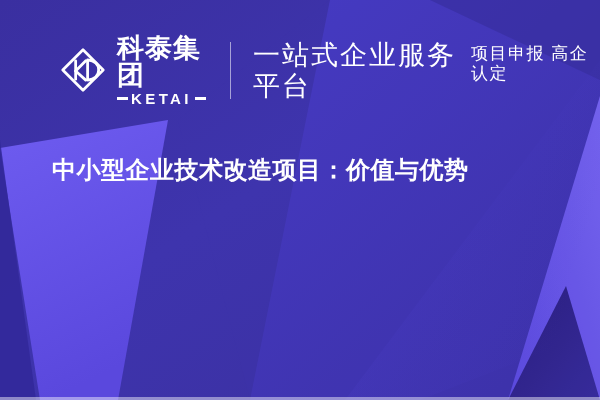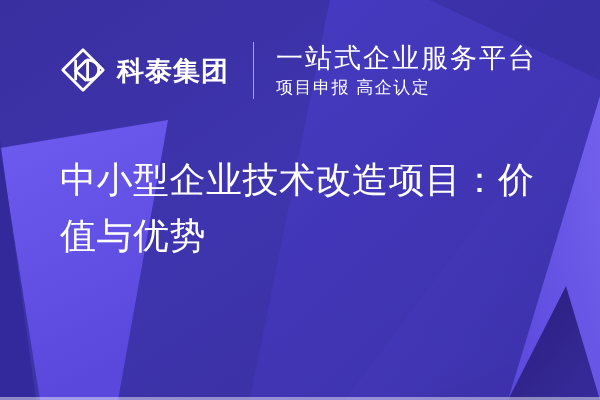--- a/index.html
+++ b/index.html
@@ -38,36 +38,36 @@
   #logo-en {
     font-size:15px; font-weight:bold; color:#ffffff;
     letter-spacing:3.4px; margin:0 3px 0 3px; line-height:1;
   }
   #divider {
     width:1px; height:57px;
     background:rgba(255,255,255,.55);
     margin:0 22px 0 24px;
     flex:0 0 auto;
   }
-  #tagline { display:flex; flex-direction:column; justify-content:center; }
+  #tagline { display:flex; justify-content:center; }
   #tagline-main {
     font-size:27px; color:#ffffff; letter-spacing:2px; line-height:1.15;
     font-family:"DejaVu Sans","Liberation Sans",sans-serif;
     font-weight:400;
   }
   #tagline-sub {
     font-size:17px; color:#ffffff; letter-spacing:1.5px;
     margin-top:5px; line-height:1.15;
     font-family:Liberation Sans, sans-serif;
   }
   
   #title {
-    position:absolute; left:60px; top:152px;
+    position:absolute; left:52px; top:152px;
     width:500px;
-    font-size:36px; font-weight:normal; color:#ffffff;
+    font-size:24px; font-weight:bold; color:#ffffff;
     line-height:1.55; letter-spacing:.5px;
     font-family:"DejaVu Sans","Liberation Sans",sans-serif;
     z-index:5;
   }
   #bottom-strip {
     position:absolute; left:0; bottom:0; width:600px; height:3px;
     background:rgba(255,255,255,.45); z-index:6;
   }
 </style>
 </head>
@@ -137,20 +137,25 @@
           <path d="M34 30 L34 70"></path>
           <path d="M34 52 L56 30"></path>
           <path d="M34 52 L56 72"></path>
         </g>
 
         <path d="M60 28 L60 72 C78 70 84 60 84 50 C84 40 78 30 60 28 Z" fill="none" stroke="#ffffff" stroke-width="6" stroke-linejoin="round"></path>
       </svg>
 
       <div id="logo-word">
         <div id="logo-cn">科泰集团</div>
+        <div id="logo-en-row">
+          <span class="dash"></span>
+          <span id="logo-en">KETAI</span>
+          <span class="dash"></span>
+        </div>
       </div>
     </div>
 
     <div id="divider"></div>
 
     <div id="tagline">
       <div id="tagline-main">一站式企业服务平台</div>
       <div id="tagline-sub">项目申报 高企认定</div>
     </div>
   </div>

